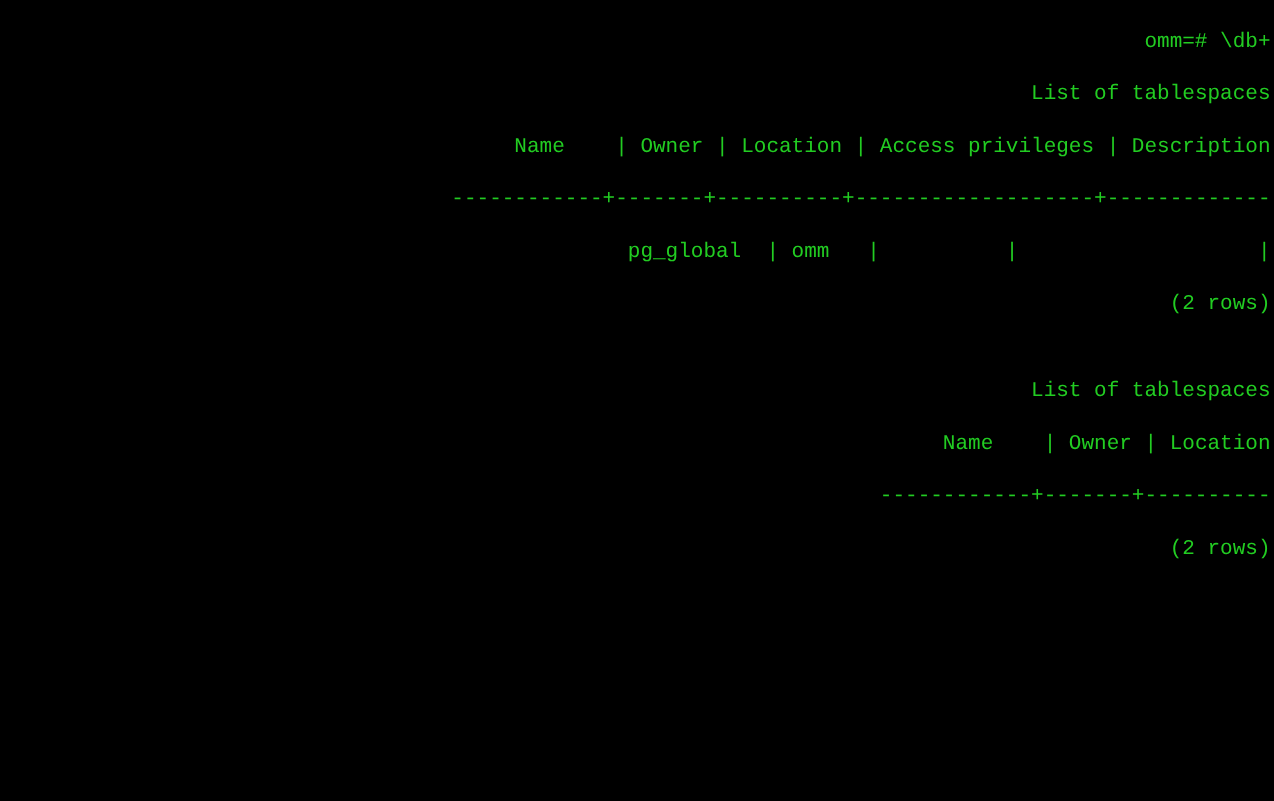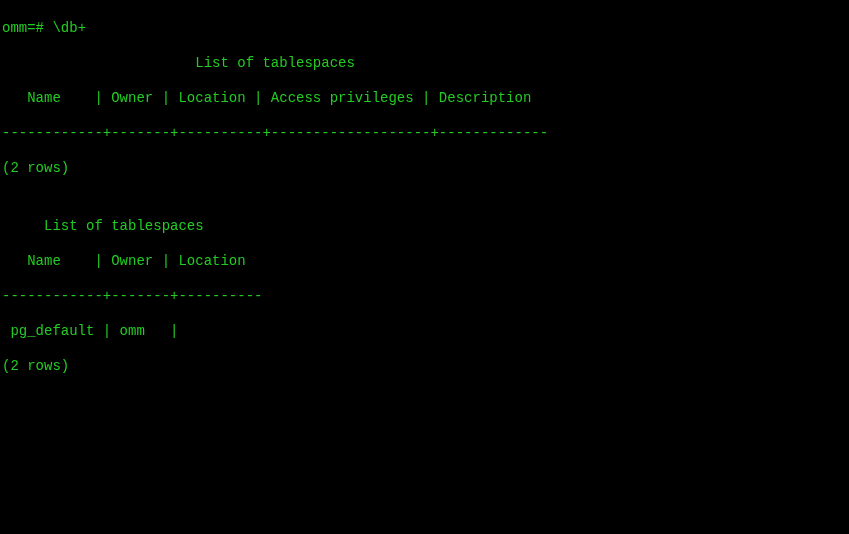--- a/index.html
+++ b/index.html
@@ -11,37 +11,37 @@
     font-size: 14px;
     line-height: 1.25;
     width: 849px;
     height: 534px;
     overflow: hidden;
   }
   .terminal {
     white-space: pre;
     padding: 2px 2px 2px 2px;
   }
-  .row { white-space: pre; }
+  .row { white-space: pre; text-align: right; }
   .spacer { height: 6px; }
 </style>
 </head>
 <body>
 
 <div class="terminal">
 <div class="row"><span>omm=# </span><span>\db+</span></div>
 <div class="row">                       List of tablespaces</div>
 <div class="row">   Name    | Owner | Location | Access privileges | Description</div>
 <div class="row">------------+-------+----------+-------------------+-------------</div>
+<div class="row"> pg_global  | omm   |          |                   |</div>
 <div class="row">(2 rows)</div>
 <div class="spacer"></div>
 <div class="row">     List of tablespaces</div>
 <div class="row">   Name    | Owner | Location</div>
 <div class="row">------------+-------+----------</div>
-<div class="row"> pg_default | omm   |</div>
 <div class="row">(2 rows)</div>
 <div class="spacer"></div>
 
 
 
 
 
 
 
 

